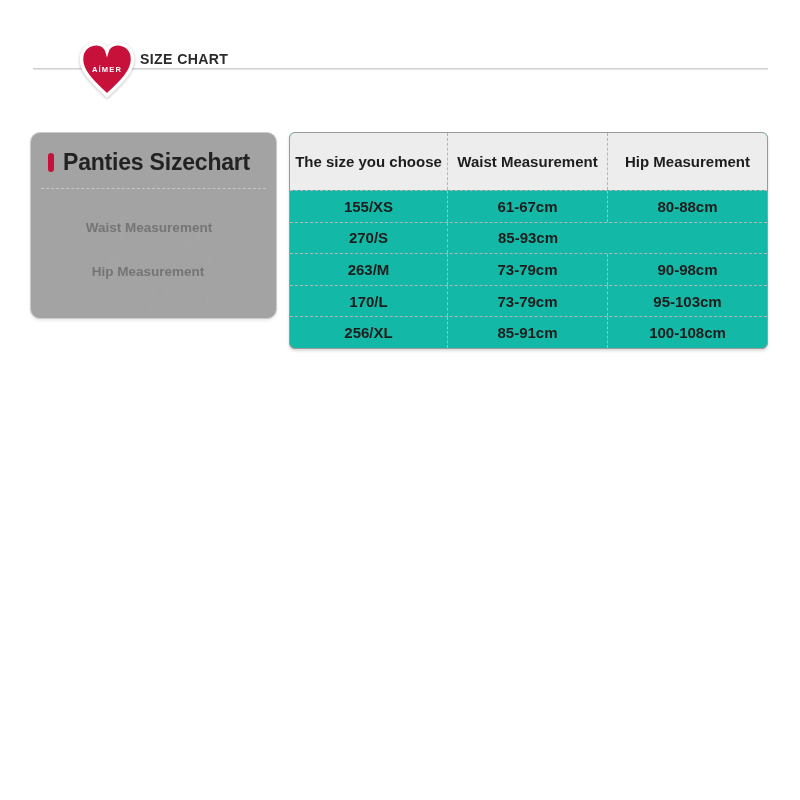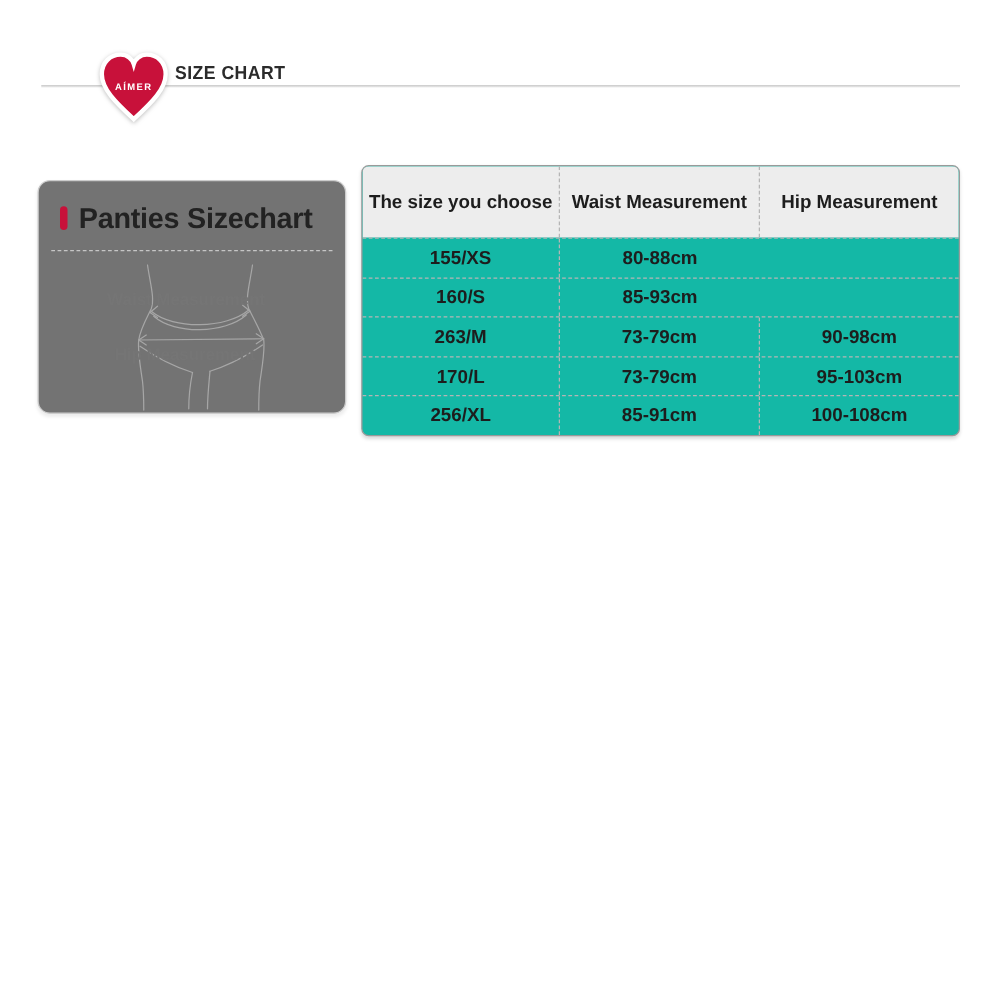--- a/index.html
+++ b/index.html
@@ -24,22 +24,22 @@
     letter-spacing:2px; fill:#ffffff;
   }
   .page-heading {
     position:absolute; left:140px; top:50px; z-index:1;
     font-size:15px; font-weight:700; color:#2b2b2b; letter-spacing:0.4px;
     transform:scaleX(0.94); transform-origin:left center;
   }
 
   
   .panel {
-    position:absolute; left:30px; top:144px; width:247px; height:187px;
-    background:#737373; border:1px solid #cccccc; border-radius:10px;
+    position:absolute; left:30px; top:132px; width:247px; height:187px;
+    background:#a3a3a3; border:1px solid #cccccc; border-radius:10px;
     box-shadow:0 2px 3px rgba(0,0,0,.08);
   }
   .panel-head { display:flex; align-items:center; gap:9px; margin:16px 0 0 17px; }
   .red-bar { width:6px; height:19px; border-radius:3px; background:#c8113a; flex:0 0 auto; }
   .panel-title { font-size:23px; font-weight:700; color:#222222; letter-spacing:-0.2px; white-space:nowrap; }
   .dashed-divider { border-top:1px dashed #c6c6c6; margin:12px 10px 0 10px; }
   .figure-svg { position:absolute; left:0; top:60px; width:247px; height:127px; }
   .figure-svg path, .figure-svg line { fill:none; stroke:#a6a6a6; stroke-width:1; stroke-linecap:round; }
   .figure-svg text {
     font-family:"Liberation Sans", sans-serif; font-size:13.5px; font-weight:600;
@@ -113,24 +113,25 @@
   </section>
 
   <section class="sizetable">
     <div class="trow head">
       <div class="tcell">The size you choose</div>
       <div class="tcell">Waist Measurement</div>
       <div class="tcell">Hip Measurement</div>
     </div>
     <div class="trow body">
       <div class="tcell">155/XS</div>
+      <div class="tcell">61-67cm</div>
       <div class="tcell">80-88cm</div>
     </div>
     <div class="trow body">
-      <div class="tcell">160/S</div>
+      <div class="tcell">270/S</div>
       <div class="tcell">85-93cm</div>
     </div>
     <div class="trow body">
       <div class="tcell">263/M</div>
       <div class="tcell">73-79cm</div>
       <div class="tcell">90-98cm</div>
     </div>
     <div class="trow body">
       <div class="tcell">170/L</div>
       <div class="tcell">73-79cm</div>

